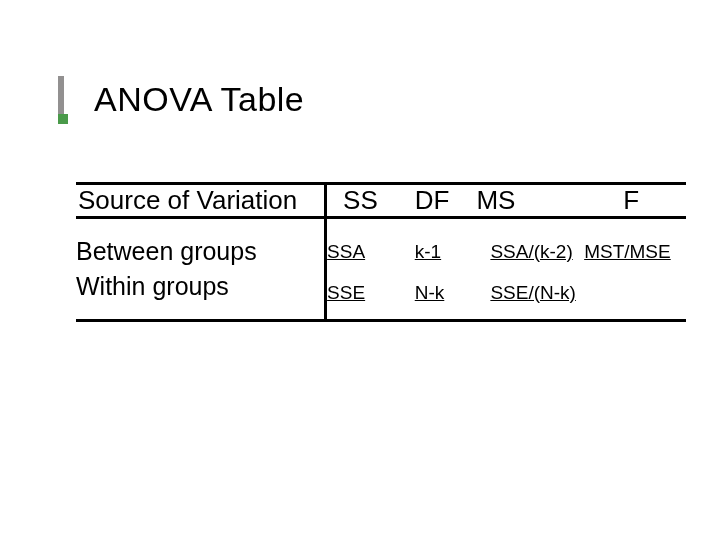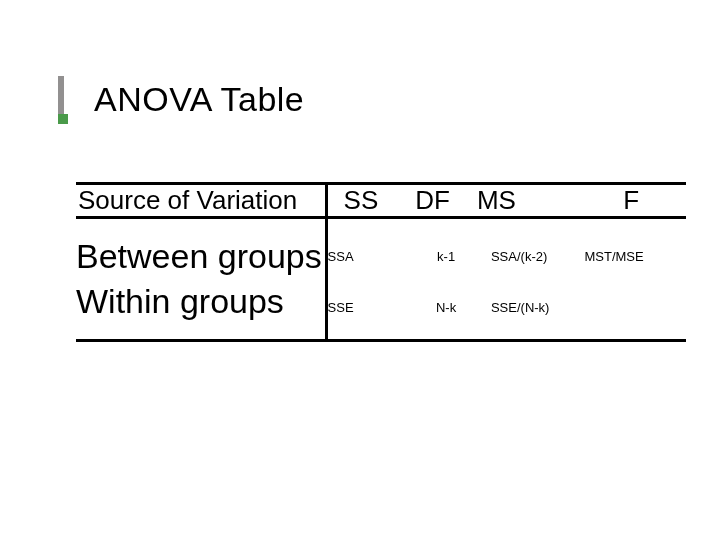--- a/index.html
+++ b/index.html
@@ -67,29 +67,30 @@
     font-size: 26px;
     font-weight: normal;
     padding: 10px 0 12px 0;
   }
   .hdr.c1 { width: 248px; padding-left: 2px; }
   .hdr.c2 { width: 62px; padding-left: 16px; }
   .hdr.c3 { width: 62px; padding-left: 10px; }
   .hdr.c4 { width: 100px; text-align: left; }
   .hdr.c5 { width: 110px; text-align: center; }
   .row-lbl {
-    font-size: 34px;
+    font-size: 25px;
     padding: 14px 0 6px 2px;
   }
   .row-lbl.r2 { padding-top: 6px; padding-bottom: 18px; }
   .cell {
-    font-size: 13px;
+    font-size: 19px;
     padding-left: 16px;
+    text-decoration: underline;
   }
-  .cell.c3 { padding-left: 10px; text-align: center; }
+  .cell.c3 { padding-left: 10px; }
   .cell.c4 { padding-left: 14px; }
   .cell.c5 { padding-left: 8px; }
   .spacer-row td { height: 18px; }
   .footnote {
     position: absolute;
     top: 416px;
     left: 58px;
     font-size: 21px;
   }
 </style>

